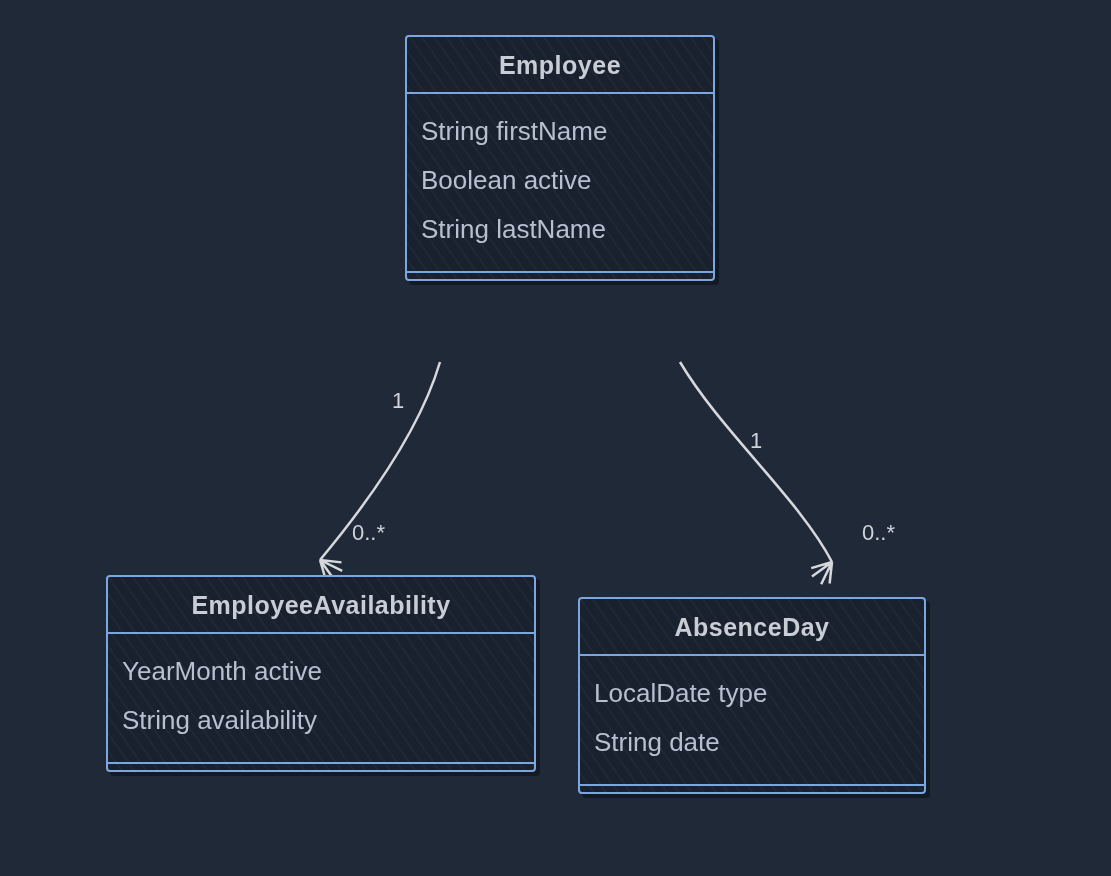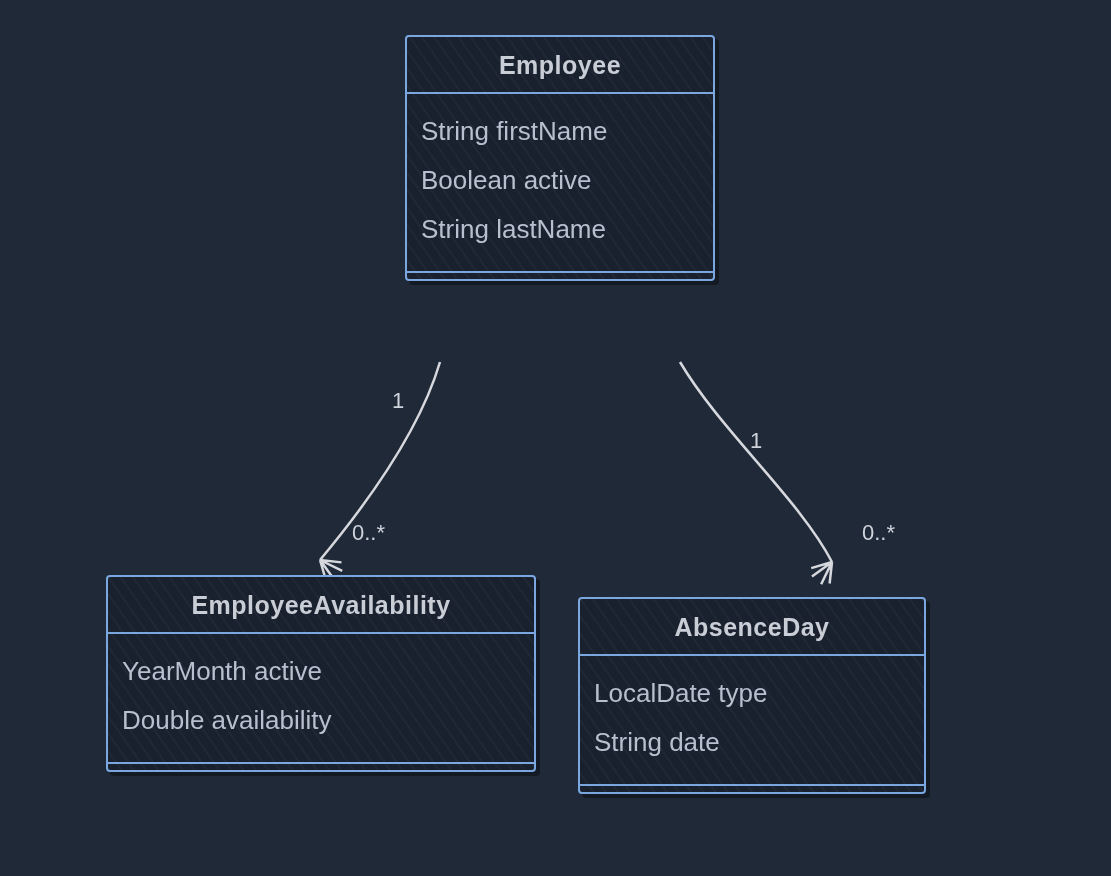--- a/index.html
+++ b/index.html
@@ -93,21 +93,21 @@
       <div class="attr">String firstName</div>
       <div class="attr">Boolean active</div>
       <div class="attr">String lastName</div>
     </div>
   </div>
 
   <div class="class-box" style="left:106px; top:575px; width:430px;">
     <div class="class-title">EmployeeAvailability</div>
     <div class="class-body">
       <div class="attr">YearMonth active</div>
-      <div class="attr">Double availability</div>
+      <div class="attr">String availability</div>
     </div>
   </div>
 
   <div class="class-box" style="left:578px; top:575px; width:348px;margin-top:22px;">
     <div class="class-title">AbsenceDay</div>
     <div class="class-body">
       <div class="attr">LocalDate type</div>
       <div class="attr">String date</div>
     </div>
   </div>

